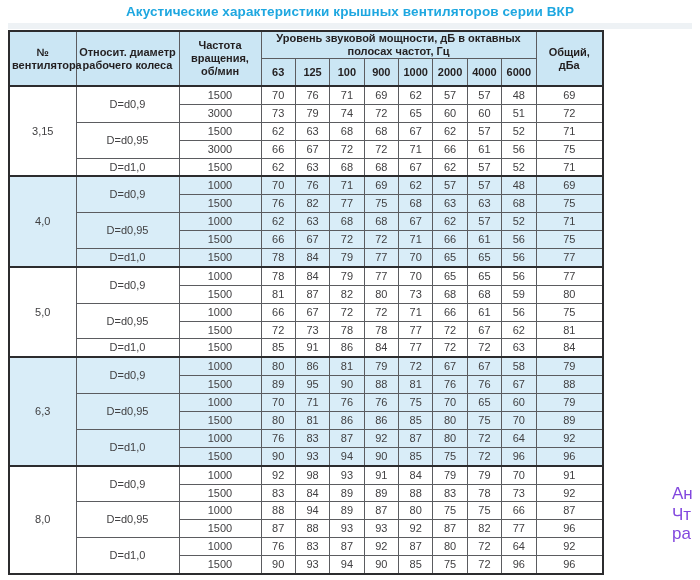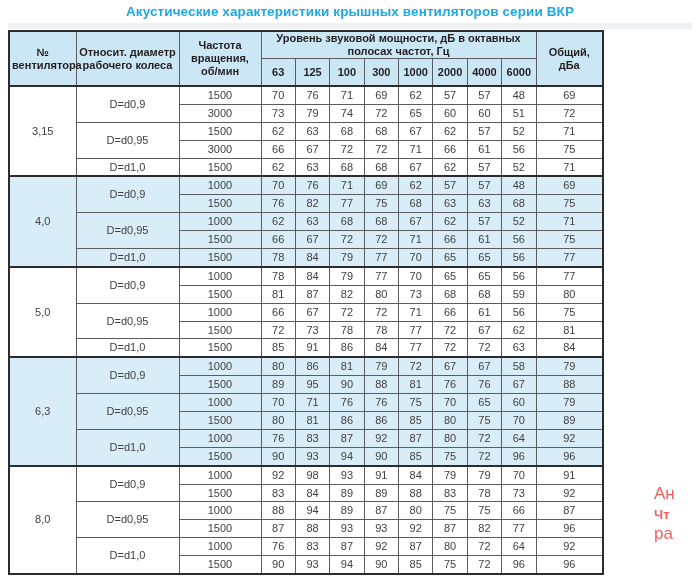--- a/index.html
+++ b/index.html
@@ -45,27 +45,27 @@
   }
   table.acoustic thead tr.h1 th { height: 26px; }
   table.acoustic thead tr.h2 th { height: 26px; }
   table.acoustic { border: 2px solid #2c2c2e; }
   table.acoustic tbody td { height: 16.9px; }
   tr.group-start td { border-top: 2px solid #2c2c2e; }
   tbody tr.hl td { background: #d9edf8; }
   tbody tr td { background: #ffffff; }
   .watermark {
     position: absolute;
-    left: 654px; top: 483px;
-    color: #ef4444;
+    left: 672px; top: 483px;
+    color: #6d28d9;
     opacity: 0.85;
     pointer-events: none;
   }
   .watermark .w1 { font-size: 17px; line-height: 22px; }
-  .watermark .w2 { font-size: 13px; line-height: 19px; font-weight: bold; }
+  .watermark .w2 { font-size: 17px; line-height: 19px; }
   .watermark .w3 { font-size: 17px; line-height: 19px; }
 </style>
 </head>
 <body>
 
 <div class="page">
 
   <div class="page-title">Акустические характеристики крышных вентиляторов серии ВКР</div>
   <div class="top-band"></div>
 
@@ -89,21 +89,21 @@
         <th rowspan="2">№ вентилятора</th>
         <th rowspan="2">Относит. диаметр рабочего колеса</th>
         <th rowspan="2">Частота вращения, об/мин</th>
         <th colspan="8">Уровень звуковой мощности, дБ в октавных полосах частот, Гц</th>
         <th rowspan="2">Общий, дБа</th>
       </tr>
       <tr class="h2">
         <th>63</th>
         <th>125</th>
         <th>100</th>
-        <th>300</th>
+        <th>900</th>
         <th>1000</th>
         <th>2000</th>
         <th>4000</th>
         <th>6000</th>
       </tr>
     </thead>
     <tbody id="table-body">
         <tr class="group-start">
           <td rowspan="5">3,15</td>
           <td rowspan="2">D=d0,9</td>

